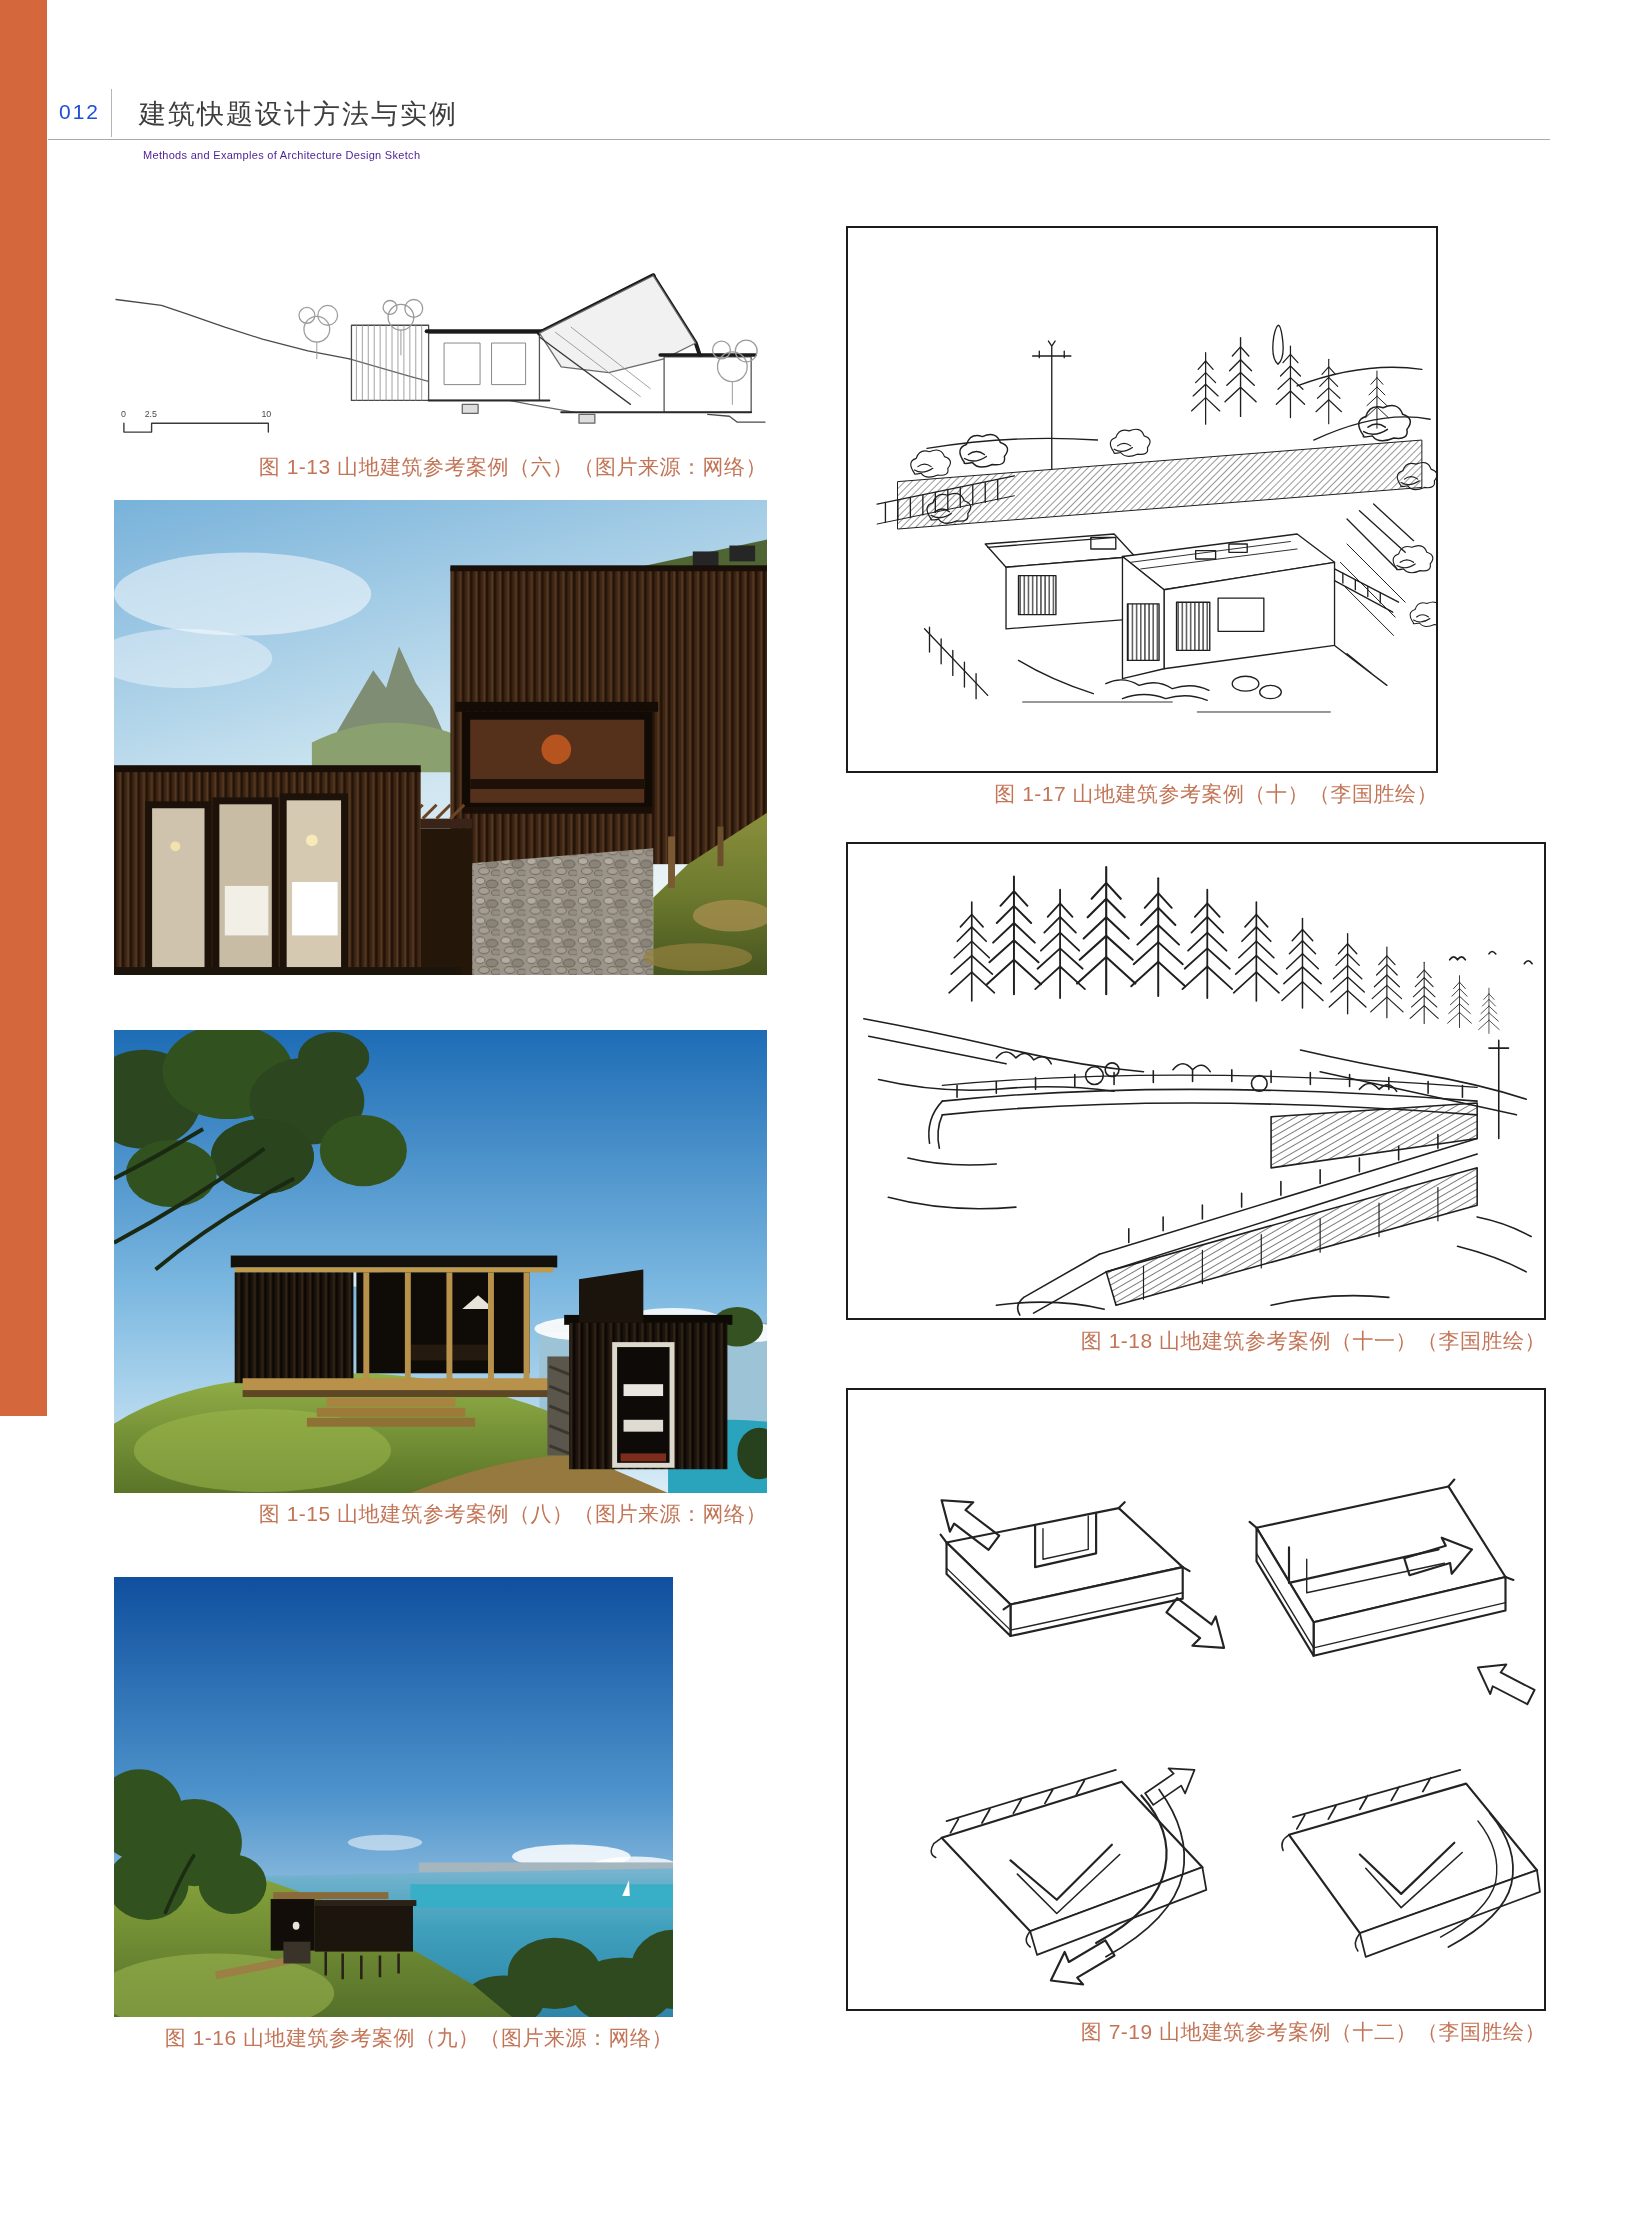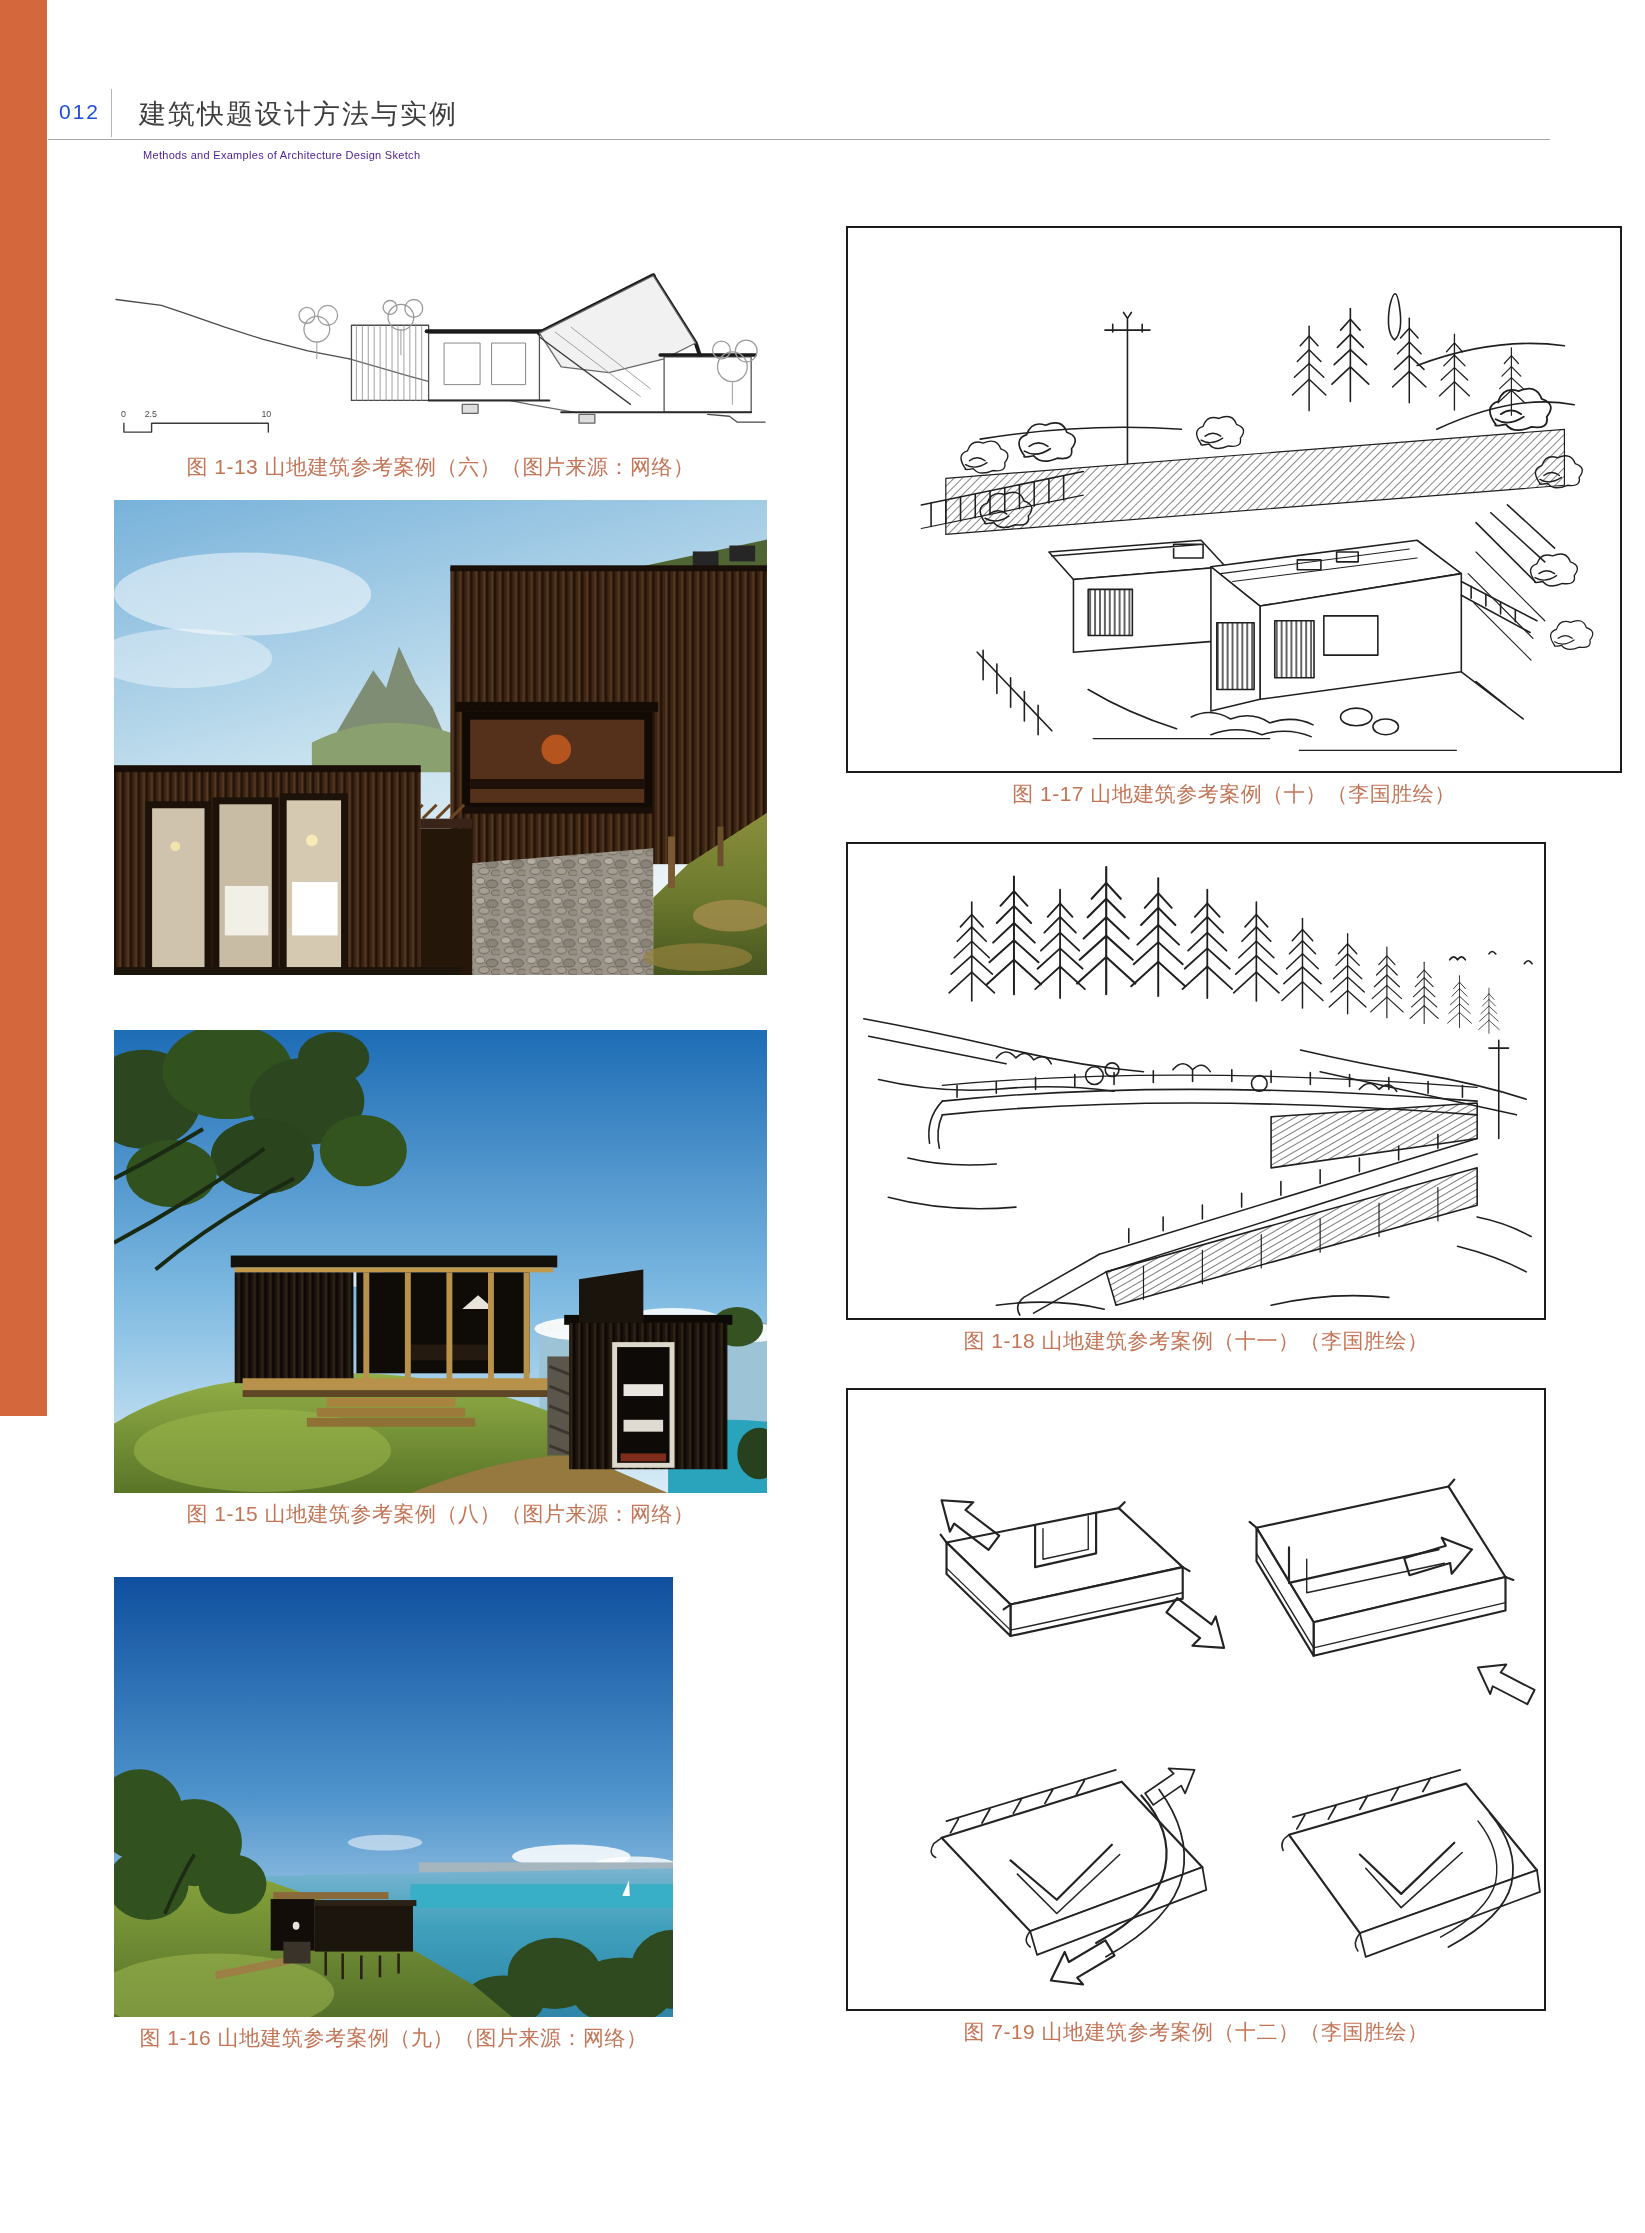--- a/index.html
+++ b/index.html
@@ -9,27 +9,27 @@
   .accent-bar{position:absolute;left:0;top:0;width:47px;height:1416px;background:#d4683c}
   .page-number{position:absolute;left:59px;top:100px;font-size:21px;color:#1d4ed8;letter-spacing:2px}
   .header-divider{position:absolute;left:111px;top:89px;width:1px;height:48px;background:#b5b5b5}
   .title-zh{position:absolute;left:139px;top:96px;font-size:27px;color:#3e3e3e;letter-spacing:2px}
   .header-rule{position:absolute;left:48px;top:139px;width:1502px;height:1px;background:#a9a9a9}
   .title-en{position:absolute;left:143px;top:149px;font-size:11px;color:#4c1d95;letter-spacing:0.3px}
   .figure{position:absolute;display:block}
   .fig-img{width:100%;background:#fff}
   .fig-img svg{display:block;width:100%;height:100%}
   .sketch .fig-img{border:2px solid #1c1c1c}
-  .caption{display:block;margin-top:7px;width:100%;text-align:center;font-size:21px;color:#c37557;letter-spacing:0.5px}
+  .caption{display:block;margin-top:7px;width:100%;text-align:right;font-size:21px;color:#c37557;letter-spacing:0.5px}
   
   #fig13{left:114px;top:248px;width:653px} #fig13 .fig-img{height:198px}
   #fig14{left:114px;top:500px;width:653px} #fig14 .fig-img{height:475px}
   #fig15{left:114px;top:1030px;width:653px} #fig15 .fig-img{height:463px}
   #fig16{left:114px;top:1577px;width:559px} #fig16 .fig-img{height:440px}
-  #fig17{left:846px;top:226px;width:776px} #fig17 .fig-img{height:547px}
+  #fig17{left:846px;top:226px;width:592px} #fig17 .fig-img{height:547px}
   #fig18{left:846px;top:842px;width:700px} #fig18 .fig-img{height:478px}
   #fig19{left:846px;top:1388px;width:700px} #fig19 .fig-img{height:623px}
 </style>
 </head>
 <body>
 
 <div class="page">
   <div class="accent-bar"></div>
 
   <span class="page-number">012</span>

